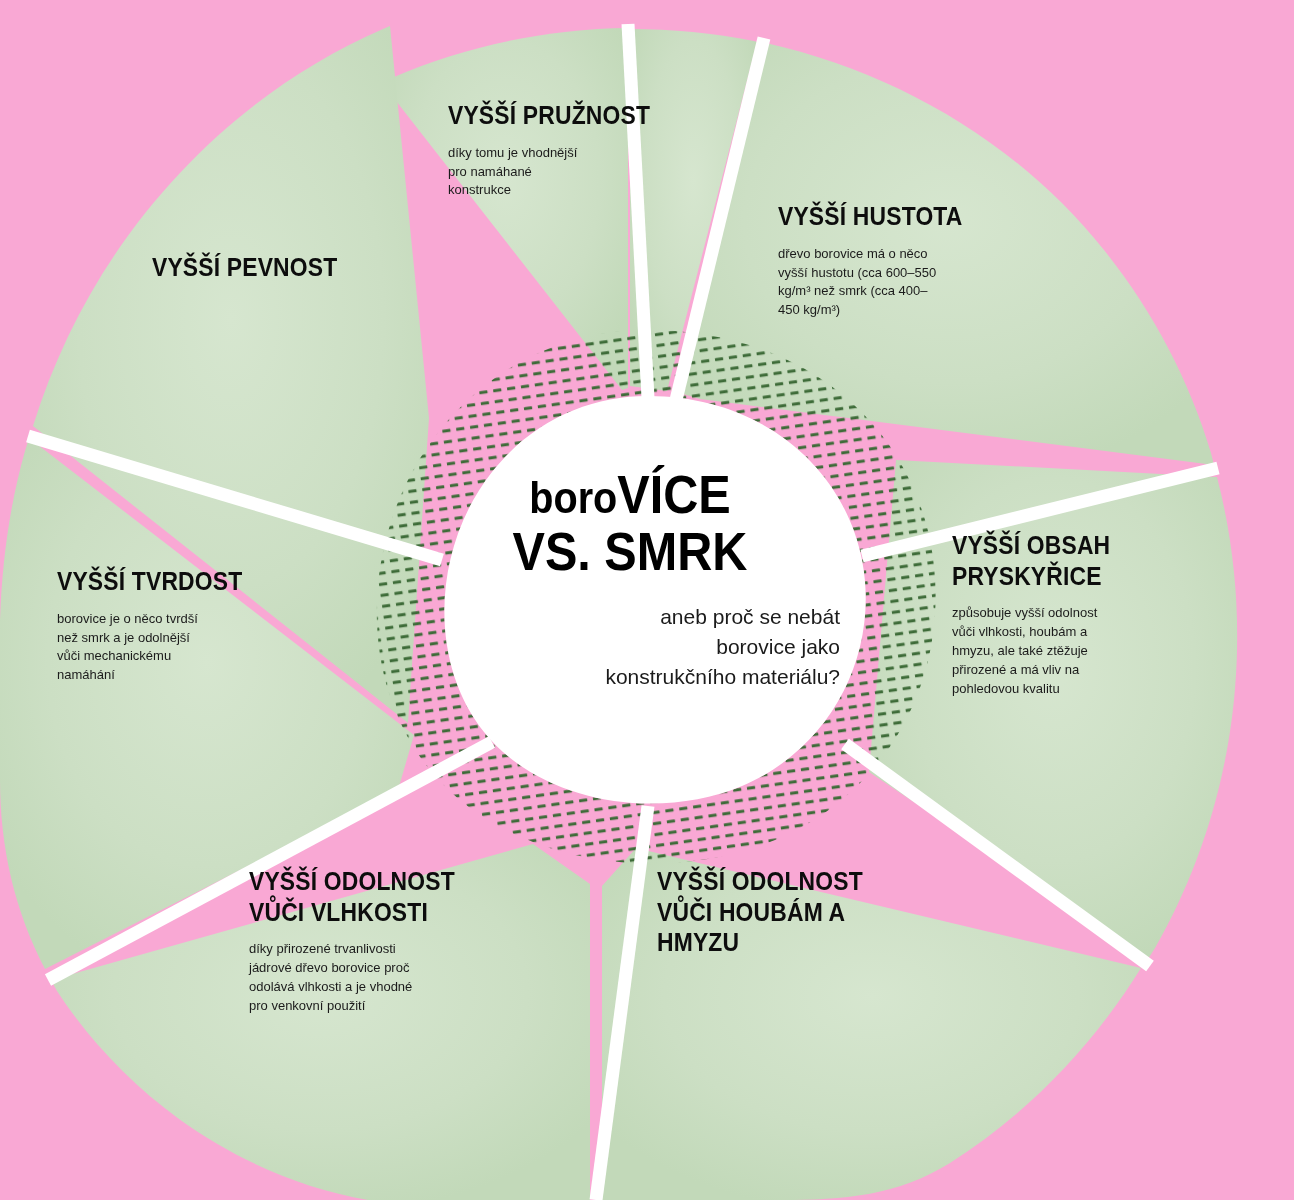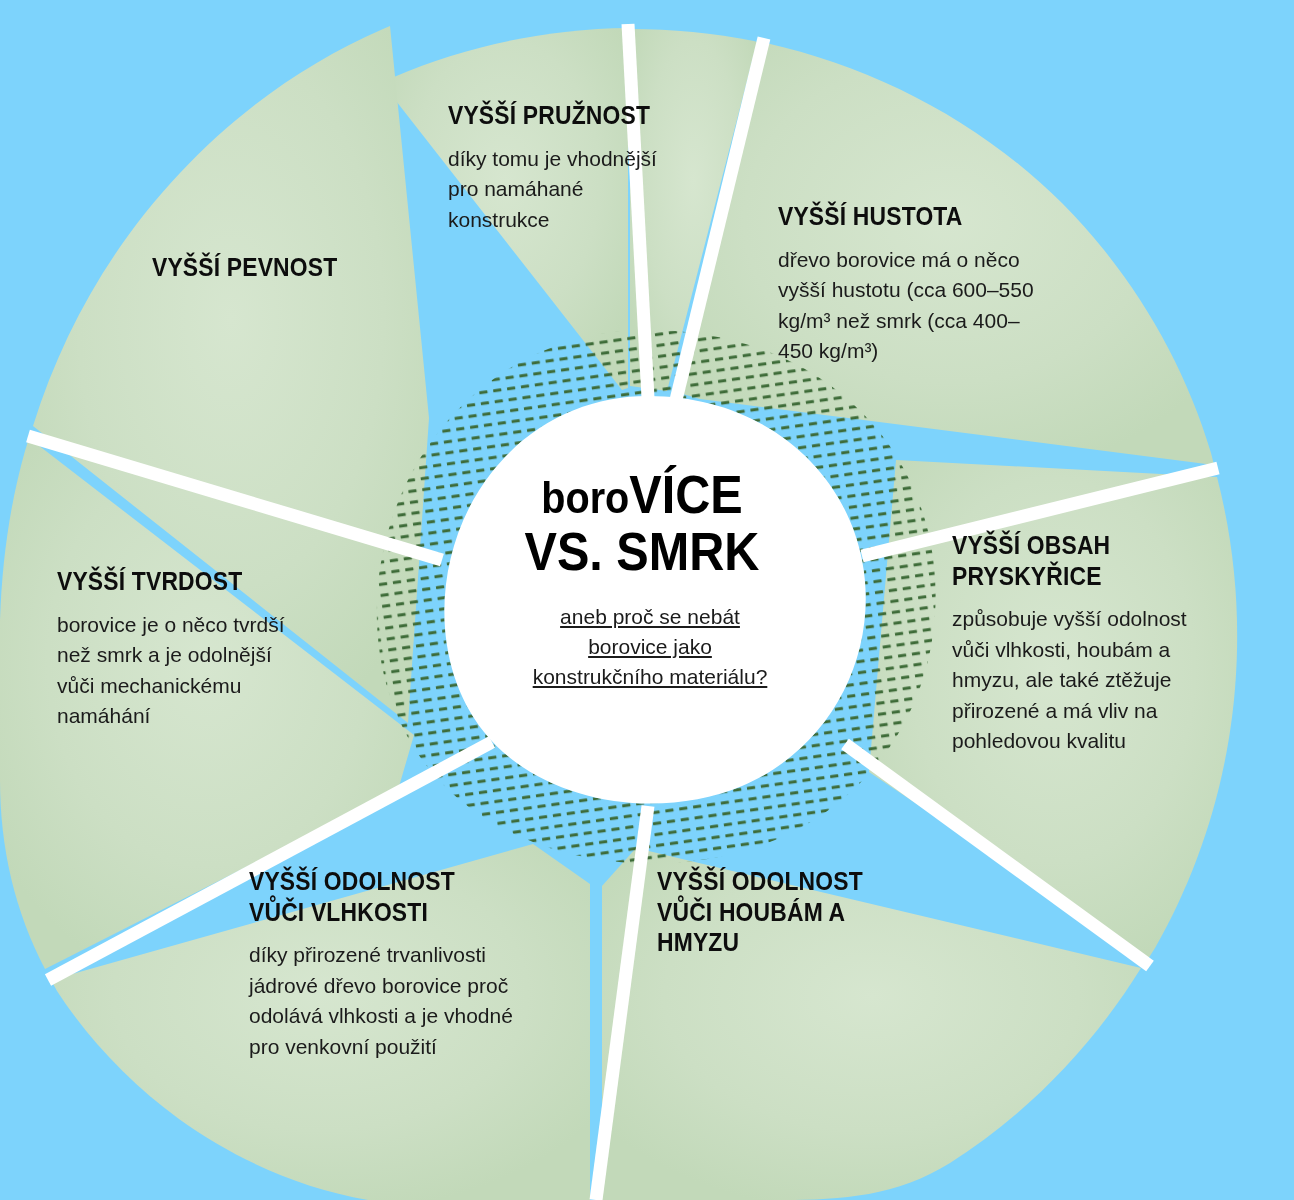--- a/index.html
+++ b/index.html
@@ -10,21 +10,21 @@
   body {
     width: 1294px;
     height: 1200px;
     font-family: "Liberation Sans", sans-serif;
     overflow: hidden;
   }
   #stage {
     position: relative;
     width: 1294px;
     height: 1200px;
-    background: #7dd3fc;
+    background: #f9a8d4;
   }
   #wheel-svg {
     position: absolute;
     left: 0;
     top: 0;
     width: 1294px;
     height: 1200px;
   }
   .seg-text {
     position: absolute;
@@ -38,40 +38,40 @@
     letter-spacing: 0.2px;
     color: #0d0d0d;
     margin: 0 0 13px 0;
     transform: scaleX(0.88);
     transform-origin: left top;
     white-space: pre-line;
   }
   .seg-body {
     font-family: "Liberation Sans", sans-serif;
     font-weight: normal;
-    font-size: 21px;
+    font-size: 13px;
     line-height: 1.45;
     color: #1b1b1b;
     margin: 0;
     white-space: pre-line;
   }
 
   
   #t-pruznost   { left: 448px; top: 100px;  width: 300px; }
   #t-hustota    { left: 778px; top: 201px;  width: 300px; }
   #t-pryskyrice { left: 952px; top: 530px;  width: 300px; }
   #t-houby      { left: 657px; top: 866px;  width: 300px; }
   #t-vlhkost    { left: 249px; top: 866px;  width: 310px; }
   #t-tvrdost    { left: 57px;  top: 566px;  width: 290px; }
   #t-pevnost    { left: 152px; top: 252px;  width: 300px; }
 
   
   #center-block {
     position: absolute;
-    left: 432px;
+    left: 420px;
     top: 466px;
     width: 420px;
     text-align: left;
   }
   .center-title {
     font-family: "Liberation Sans Narrow", "Liberation Sans", sans-serif;
     font-weight: bold;
     font-size: 54px;
     line-height: 1.06;
     color: #000000;
@@ -82,22 +82,21 @@
   .center-title .small-lead {
     font-size: 44px;
   }
   #center-sub {
     font-family: "Liberation Sans", sans-serif;
     font-size: 21px;
     line-height: 1.42;
     color: #1b1b1b;
     margin: 22px 0 0 16px;
     white-space: pre-line;
-    text-align: center;
-    text-decoration: underline;
+    text-align: right;
   }
 </style>
 </head>
 <body>
 
 <div id="stage">
 
   <svg id="wheel-svg" viewBox="0 0 1294 1200">
     <defs>
 

